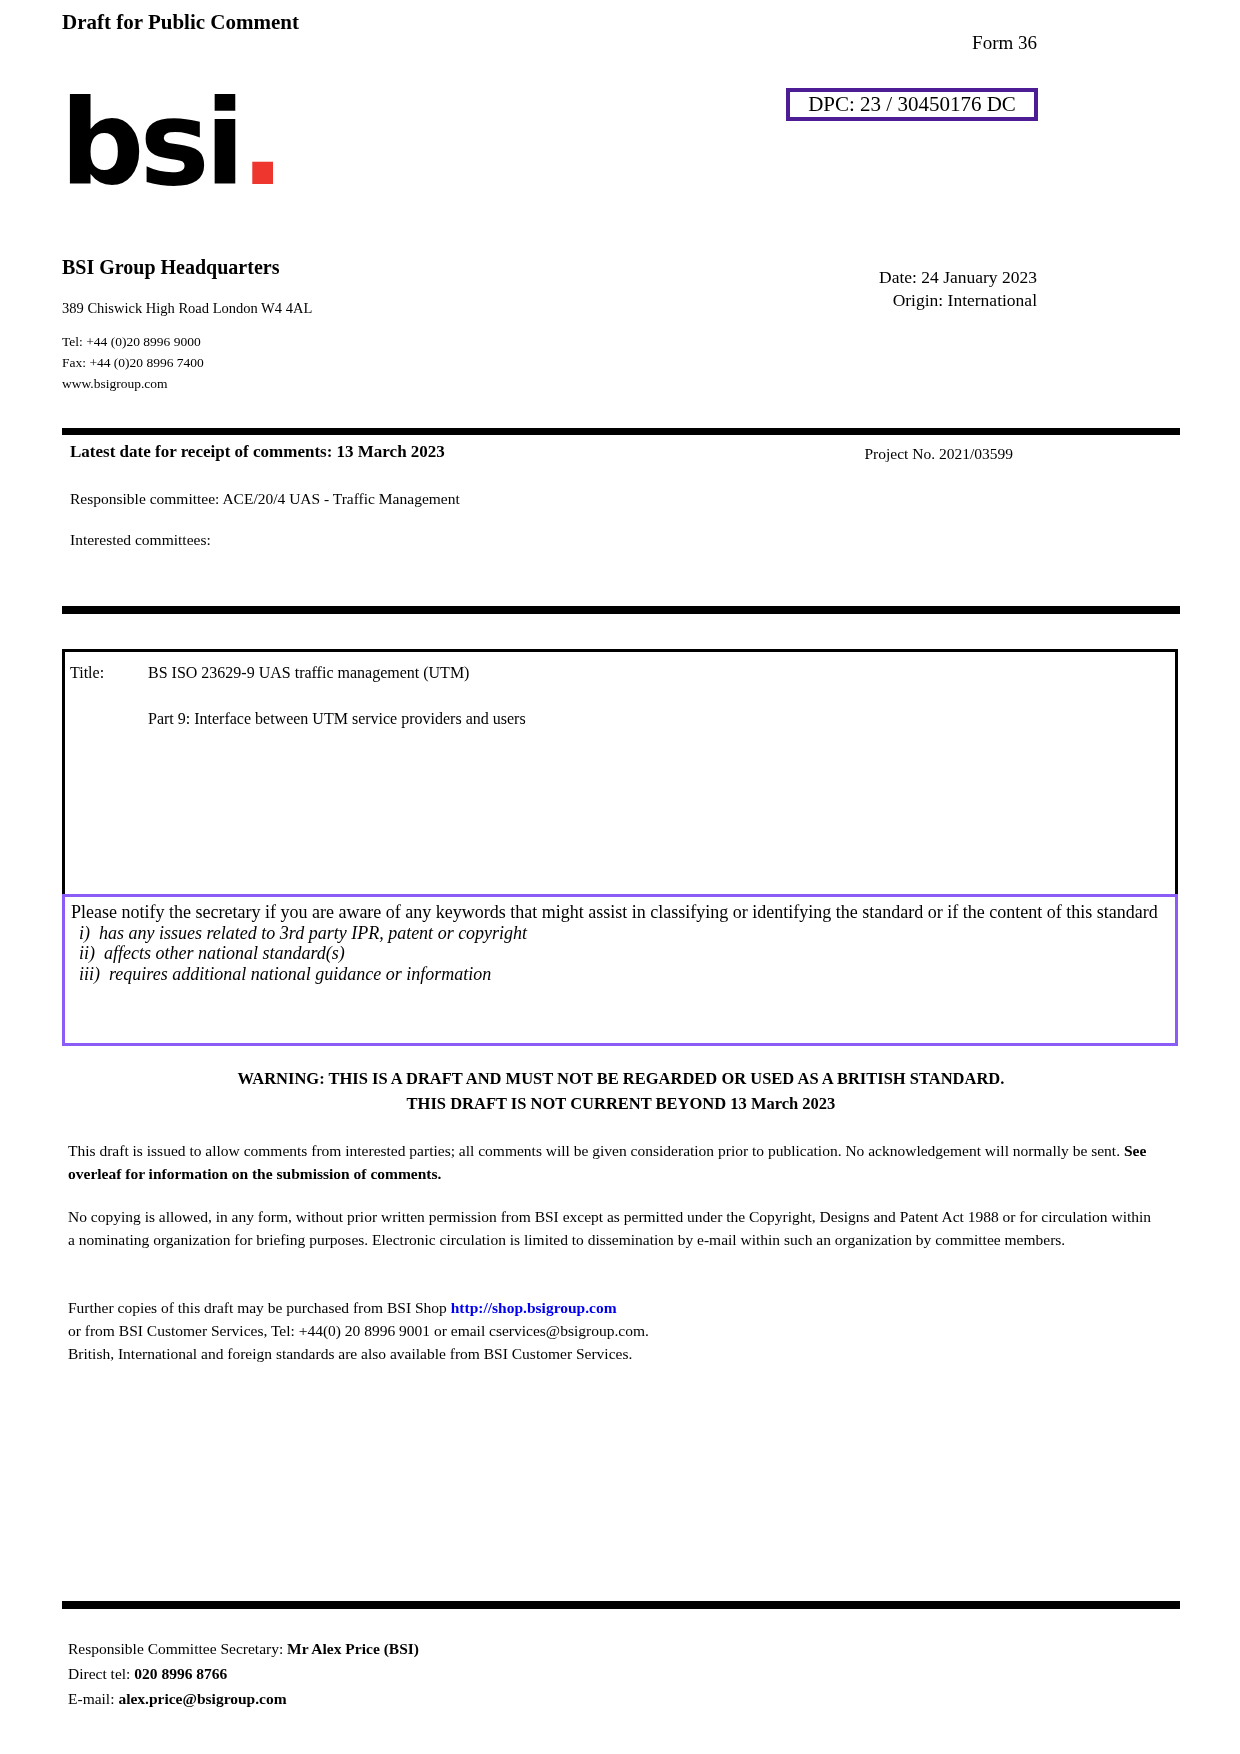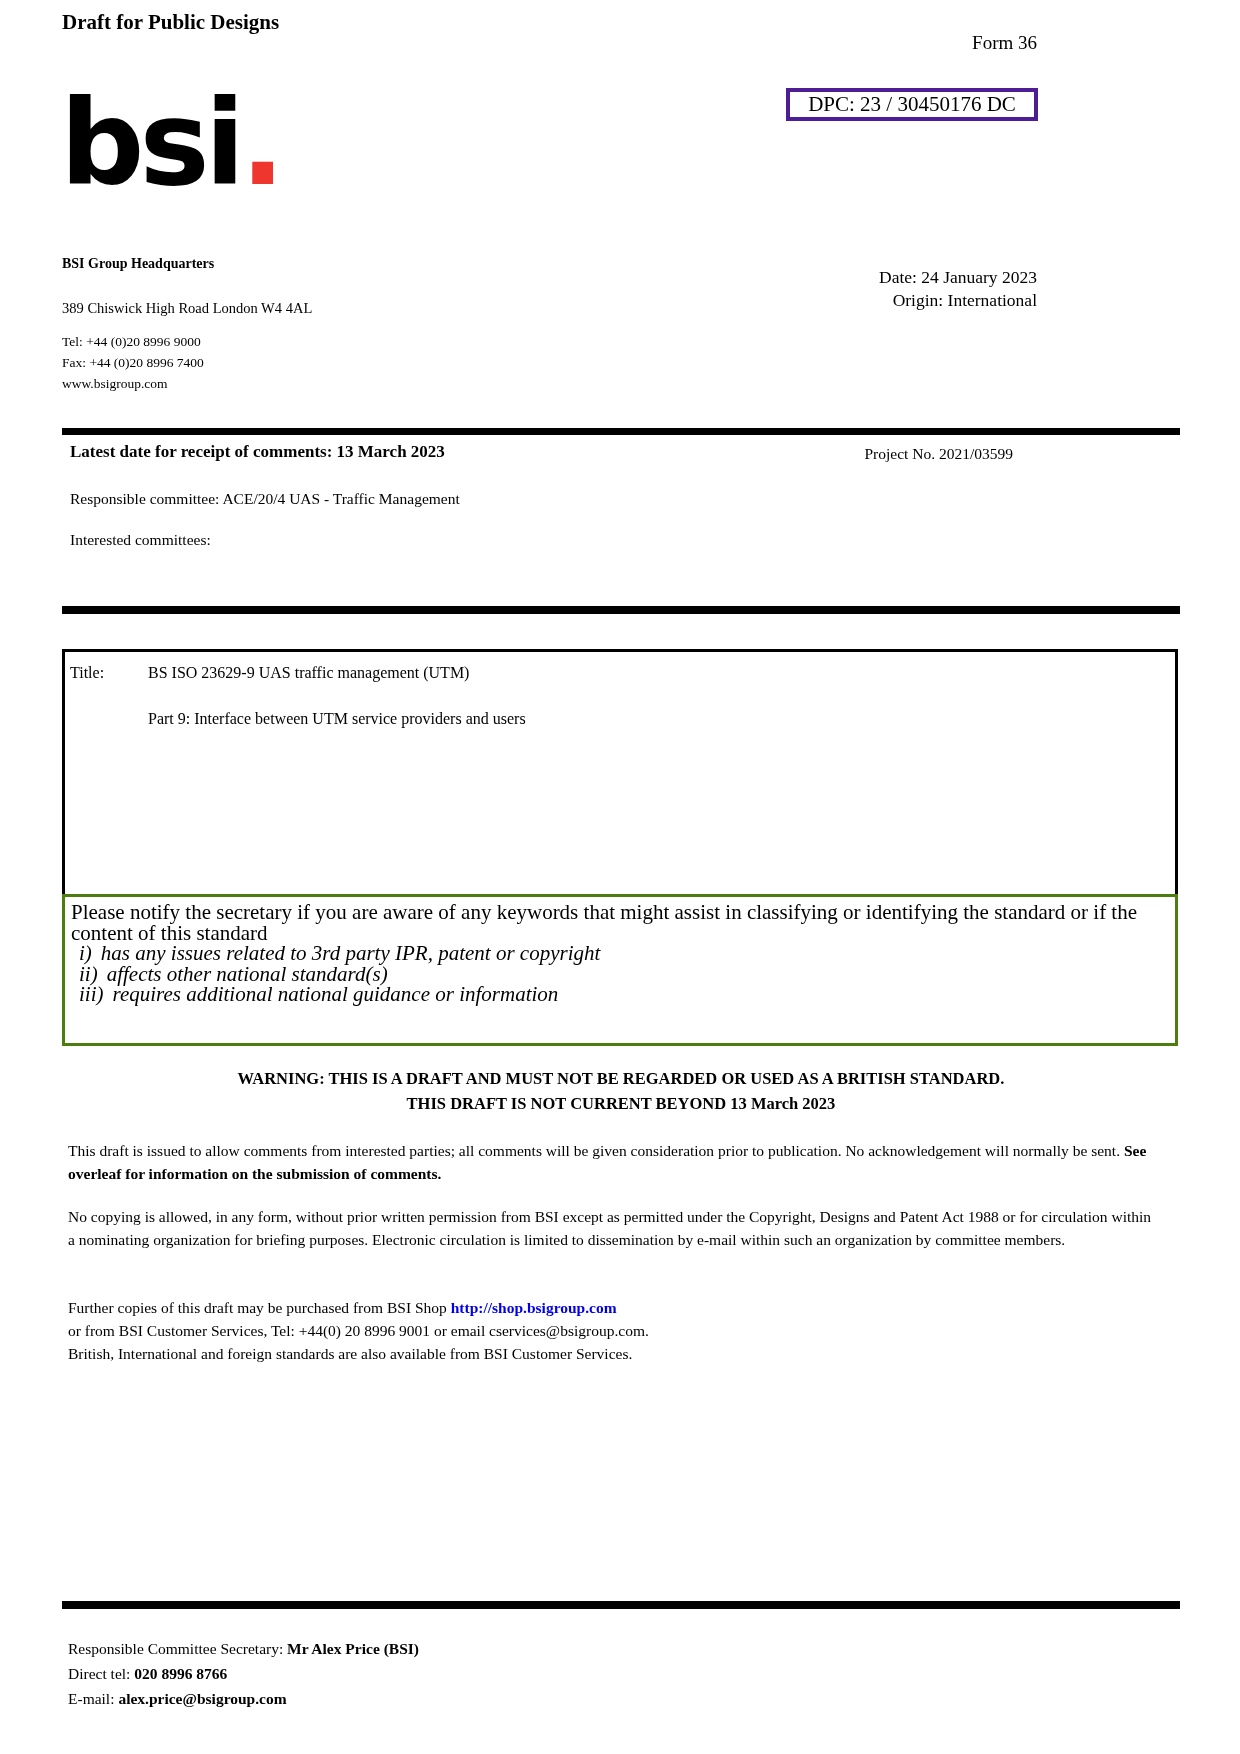--- a/index.html
+++ b/index.html
@@ -20,21 +20,21 @@
     font-size:21px;
   }
 
   .logo {
     left:60px; top:84px; font-family:"DejaVu Sans", sans-serif;
     font-weight:bold; font-size:118px; line-height:1; letter-spacing:-5px;
     color:#000;
   }
   .logo .dot { color:#ee352e; letter-spacing:0; }
 
-  .hq-title { left:62px; top:256px; font-size:14px; font-weight:bold; }
+  .hq-title { left:62px; top:256px; font-size:20px; font-weight:bold; }
   .hq-address { left:62px; top:300px; font-size:14.5px; }
   .hq-contact { left:62px; top:331px; font-size:13.5px; line-height:21px; }
 
   .meta-block { top:266px; right:203px; text-align:right; font-size:17.5px; line-height:23px; }
 
   .bar { left:62px; width:1118px; background:#000; }
   .bar1 { top:428px; height:7px; }
   .bar2 { top:606px; height:8px; }
   .bar3 { top:1601px; height:8px; }
 
@@ -47,22 +47,22 @@
     left:62px; top:649px; width:1116px; height:248px;
     border:3px solid #000; box-sizing:border-box;
     font-size:16px;
   }
   .title-box .row { display:flex; padding:12px 9px 0 5px; }
   .title-box .lbl { width:78px; flex:none; }
   .title-box .part9 { margin-left:83px; margin-top:28px; }
 
   .keywords-box {
     left:62px; top:894px; width:1116px; height:152px;
-    border:3px solid #4d7c0f; box-sizing:border-box;
-    font-size:21px; line-height:20.5px; padding:5px 8px 0 6px;
+    border:3px solid #8b5cf6; box-sizing:border-box;
+    font-size:18px; line-height:20.5px; padding:5px 8px 0 6px;
   }
   .kw-item { margin-left:8px;font-style:italic; }
   .kw-item .num { margin-right:9px; }
 
   .warning { left:62px; top:1066px; width:1118px; text-align:center;
     font-size:16.5px; font-weight:bold; line-height:25px; }
 
   .para { left:68px; width:1092px; font-size:15.5px; line-height:23px; }
   .p1 { top:1139px; }
   .p2 { top:1205px; }
@@ -71,21 +71,21 @@
   .blue-link { color:#0000ee; font-weight:bold; text-decoration:none; }
 
   .footer { left:68px; top:1636px; font-size:15.5px; line-height:25px; }
   .footer b, .para b { font-weight:bold; }
 </style>
 </head>
 <body>
 
 <div class="page">
 
-  <div class="abs draft-label">Draft for Public Designs</div>
+  <div class="abs draft-label">Draft for Public Comment</div>
   <div class="abs form-label">Form 36</div>
 
   <div class="abs dpc-box">
     <span>DPC: 23 / 30450176 DC</span>
   </div>
 
   <div class="abs logo"><span>bsi</span><span class="dot">.</span></div>
 
   <div class="abs hq-title">BSI Group Headquarters</div>
   <div class="abs hq-address">389 Chiswick High Road London W4 4AL</div>

